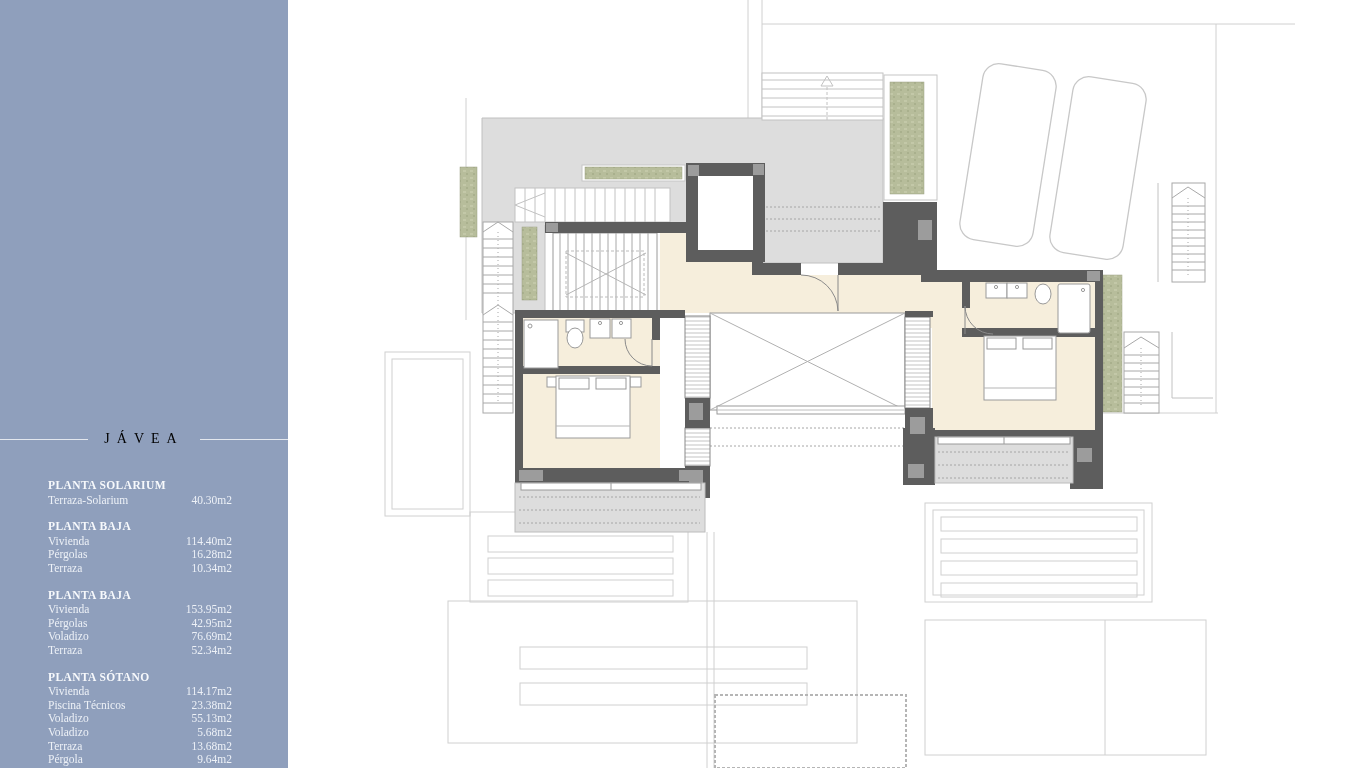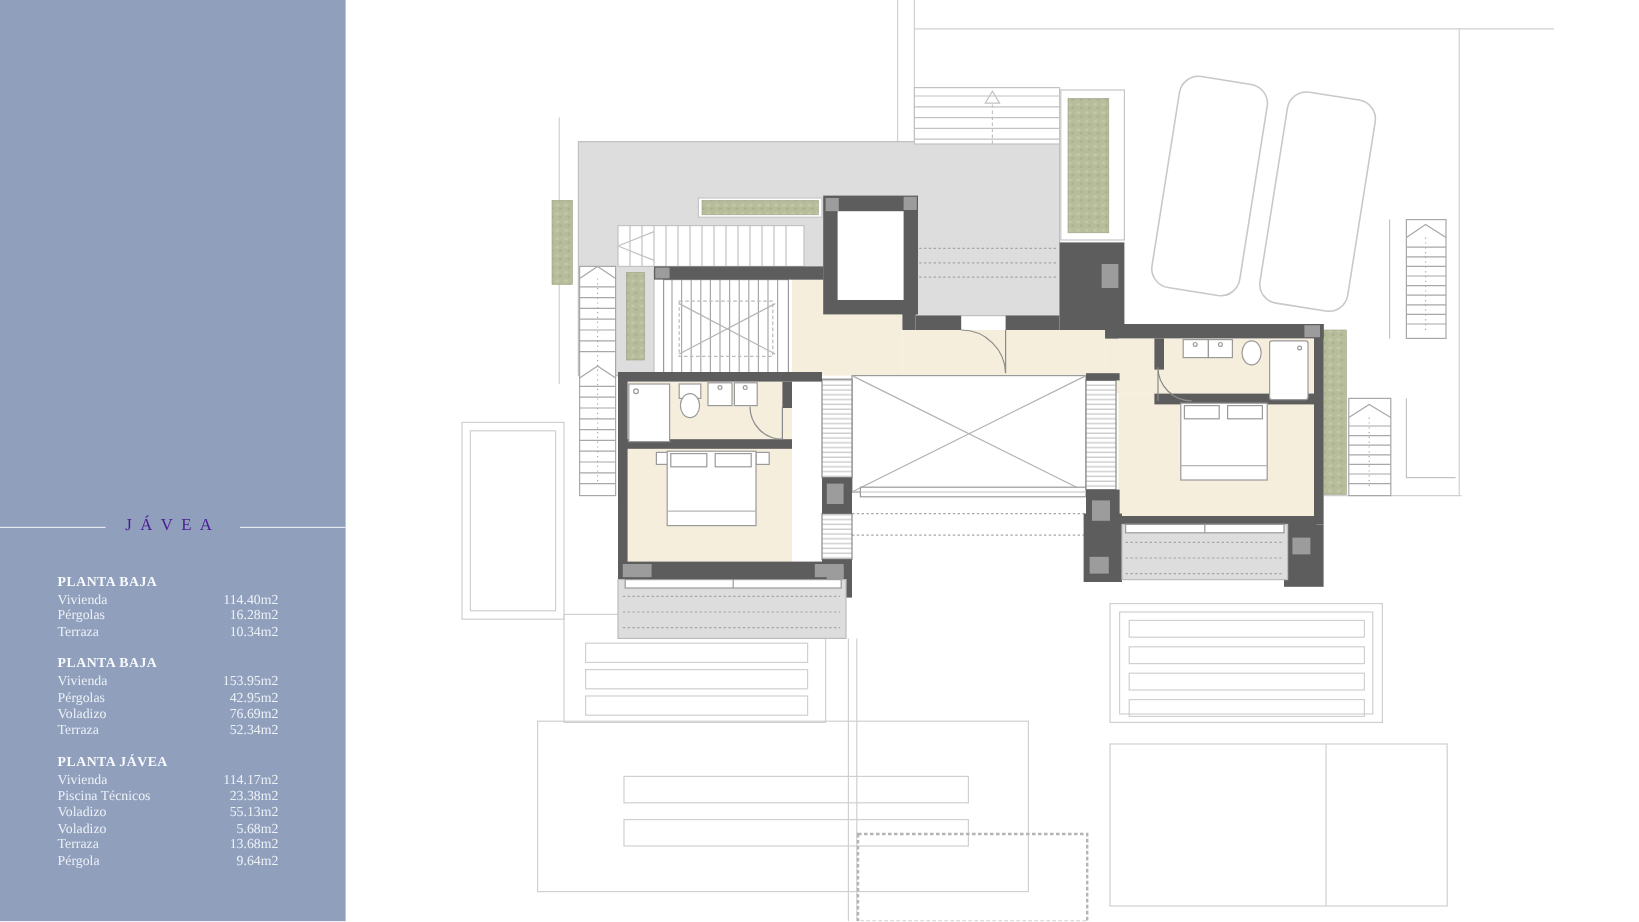--- a/index.html
+++ b/index.html
@@ -3,21 +3,21 @@
 <meta charset="utf-8">
 <style>
   html,body{margin:0;padding:0;background:#ffffff;}
   .stage{position:relative;width:1366px;height:768px;overflow:hidden;background:#fff;
          font-family:"Liberation Serif","DejaVu Serif",serif;}
   
   .sidebar{position:absolute;left:0;top:0;width:288px;height:768px;}
   .brand{position:absolute;left:0;right:0;top:431px;display:flex;align-items:center;}
   .brand .rule{flex:1 1 auto;height:1px;background:rgba(255,255,255,.75);}
   .brand .t{flex:0 0 auto;padding:0 16px;font-size:14px;letter-spacing:7px;
-            color:#4c1d95;font-weight:400;}
+            color:#000000;font-weight:400;}
   .areas{position:absolute;left:48px;right:56px;top:479px;color:#edf1f7;font-size:11.5px;line-height:13.6px;}
   .sec{margin-bottom:13px;}
   .sec h3{margin:0 0 1px 0;font-size:11.5px;font-weight:bold;letter-spacing:.4px;color:#f7f9fc;}
   .row{display:flex;justify-content:space-between;}
   .row .lab{white-space:nowrap;}
   .row .val{white-space:nowrap;text-align:right;}
   
   .plan{position:absolute;inset:0;}
   .faint{stroke:#d0d0d0;fill:none;stroke-width:1;}
   .faint2{stroke:#c2c2c2;fill:none;stroke-width:1;}
@@ -34,20 +34,27 @@
 
   <aside class="sidebar" style="background-color: rgb(143, 159, 188);">
     <div class="brand">
       <span class="rule"></span>
       <span class="t">JÁVEA</span>
       <span class="rule"></span>
     </div>
 
     <div class="areas">
 
+      <div class="sec">
+        <h3>PLANTA SOLARIUM</h3>
+        <div class="row">
+          <span class="lab">Terraza-Solarium</span>
+          <span class="val">40.30m2</span>
+        </div>
+      </div>
 
       <div class="sec">
         <h3>PLANTA BAJA</h3>
         <div class="row">
           <span class="lab">Vivienda</span>
           <span class="val">114.40m2</span>
         </div>
         <div class="row">
           <span class="lab">Pérgolas</span>
           <span class="val">16.28m2</span>
@@ -72,21 +79,21 @@
           <span class="lab">Voladizo</span>
           <span class="val">76.69m2</span>
         </div>
         <div class="row">
           <span class="lab">Terraza</span>
           <span class="val">52.34m2</span>
         </div>
       </div>
 
       <div class="sec">
-        <h3>PLANTA JÁVEA</h3>
+        <h3>PLANTA SÓTANO</h3>
         <div class="row">
           <span class="lab">Vivienda</span>
           <span class="val">114.17m2</span>
         </div>
         <div class="row">
           <span class="lab">Piscina Técnicos</span>
           <span class="val">23.38m2</span>
         </div>
         <div class="row">
           <span class="lab">Voladizo</span>

